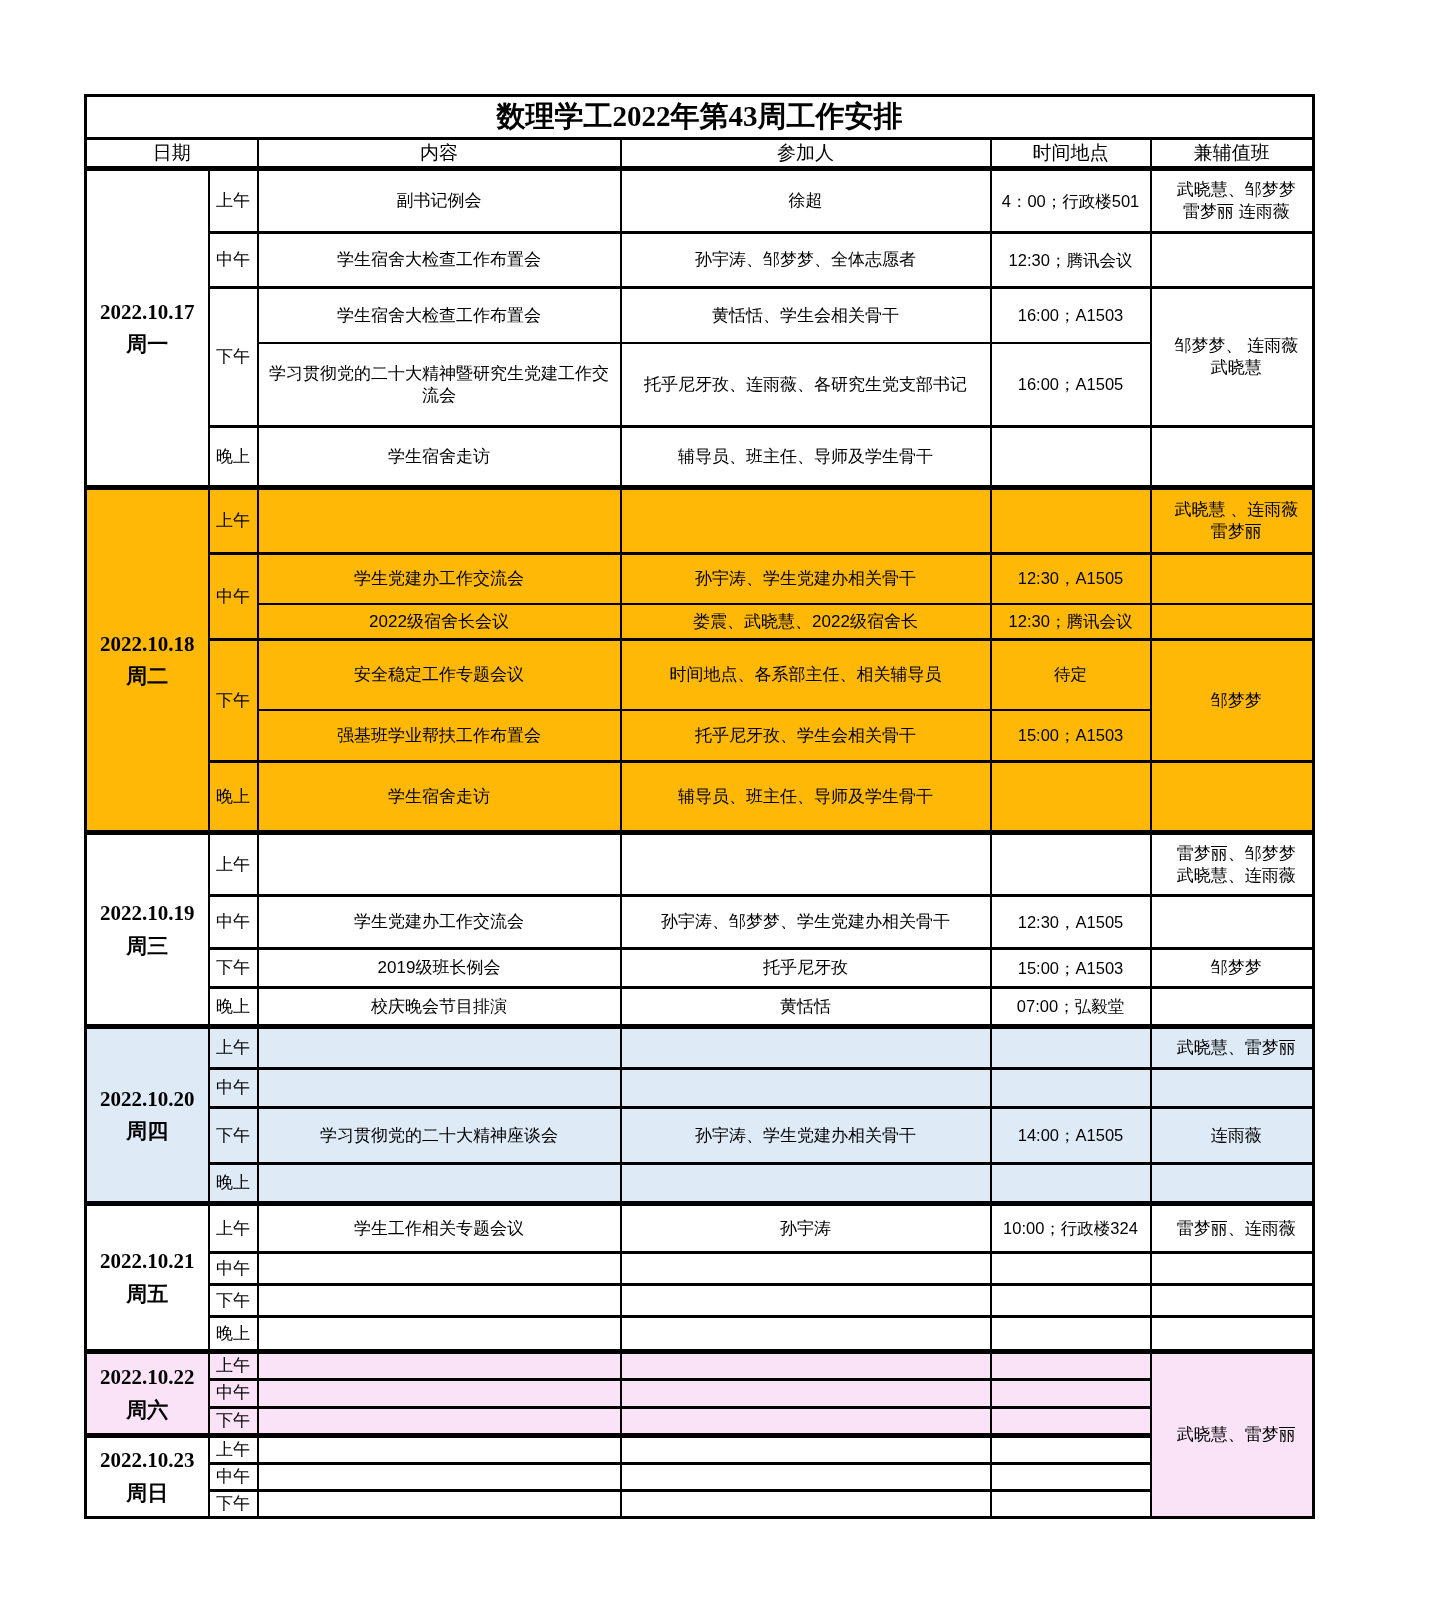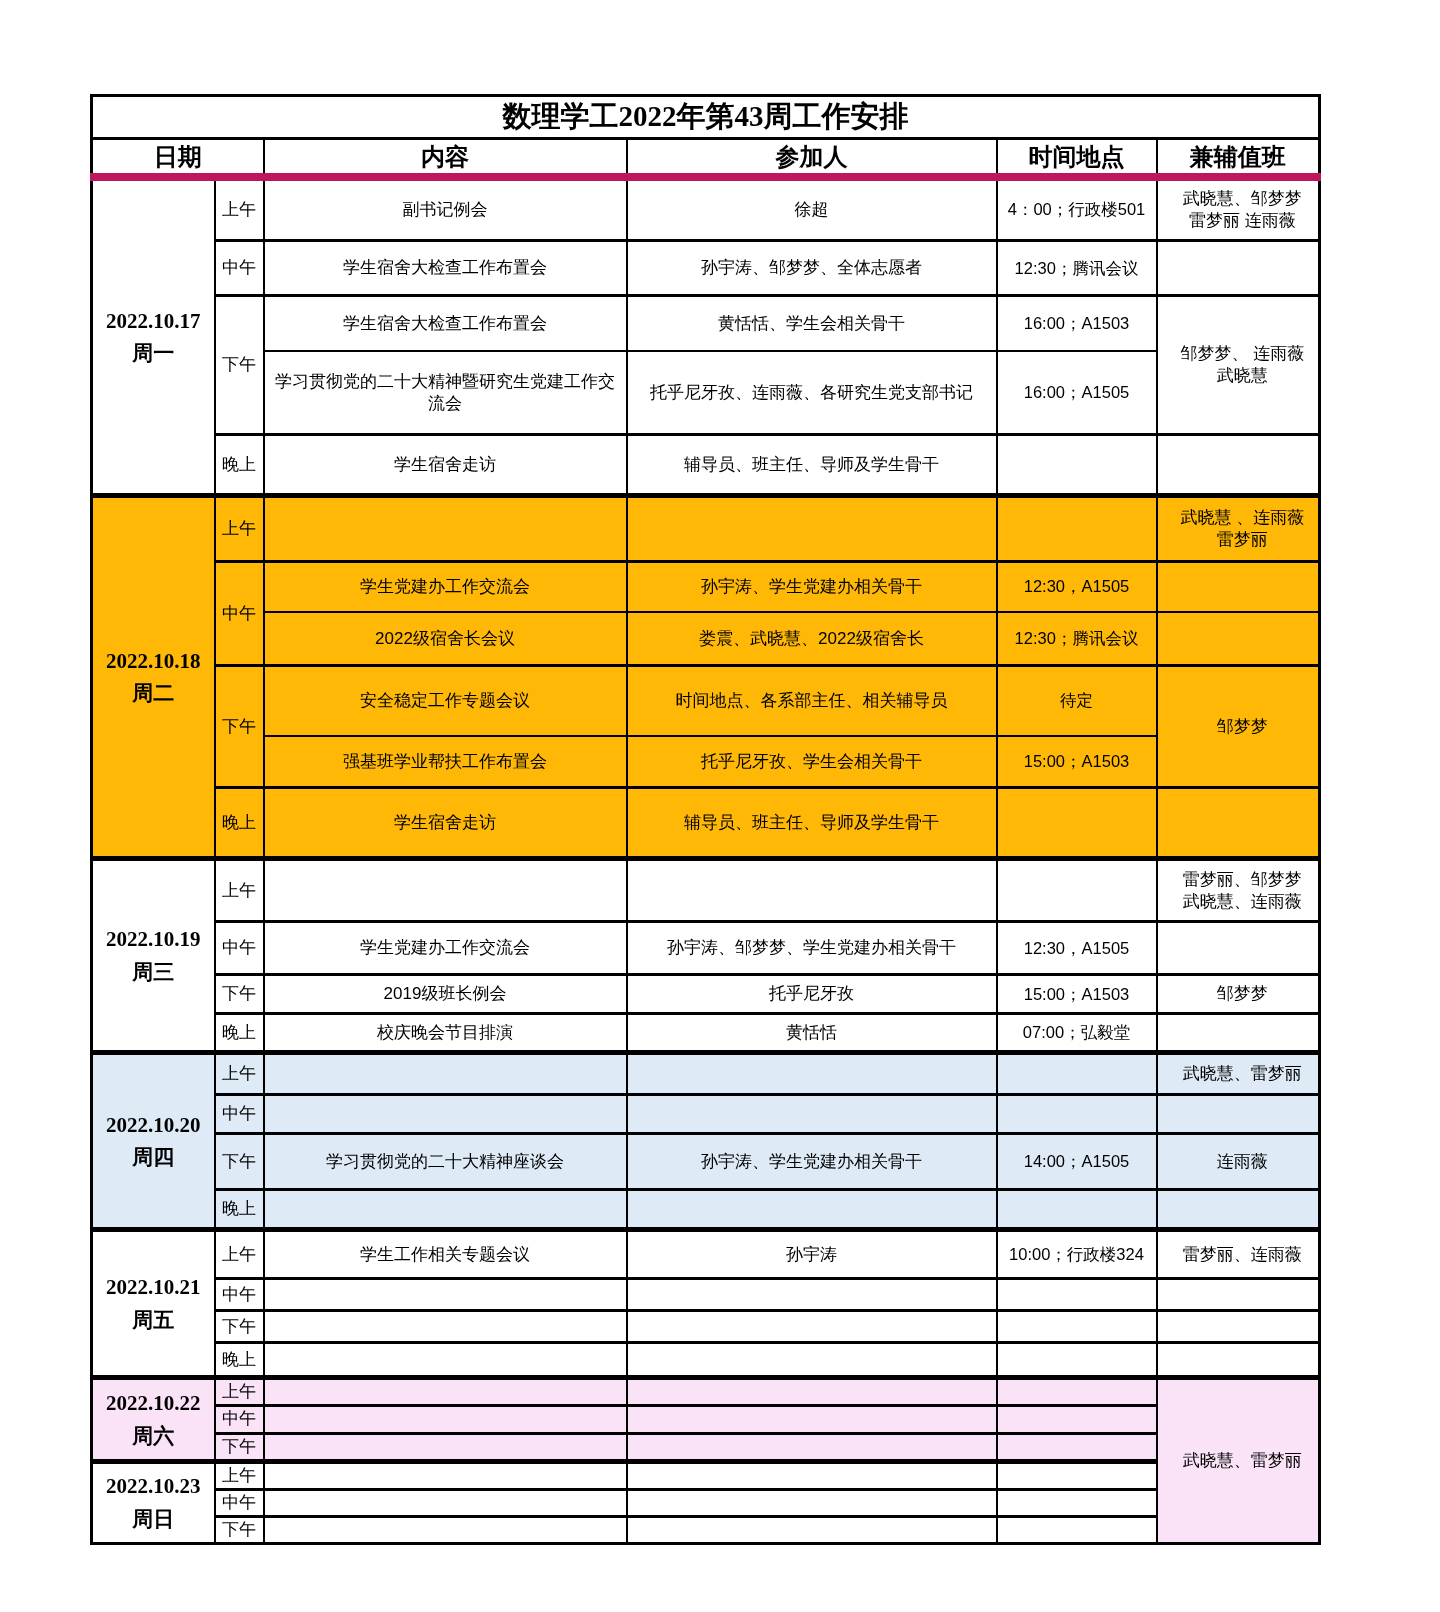--- a/index.html
+++ b/index.html
@@ -1,37 +1,37 @@
 <!DOCTYPE html>
 <html style="--tuesday_bg: #FFB805; --thursday_bg: #DEEBF7; --saturday_bg: #FAE3F7; --border: #000000;"><head>
 <meta charset="utf-8">
 <style>
   * { margin:0; padding:0; box-sizing:border-box; }
   html,body { background:#ffffff; }
   body {
     width:1440px; height:1612px; position:relative;
     font-family:"Liberation Sans", sans-serif; color:#000;
   }
-  .sheet { position:absolute; left:90px; top:94px; width:1228px; }
+  .sheet { position:absolute; left:84px; top:94px; width:1228px; }
   table.schedule {
     border-collapse:collapse; width:100%; table-layout:fixed;
     border:3px solid #000;
   }
   td, th {
     border:2px solid #000; text-align:center; vertical-align:middle;
     font-size:17px; line-height:1.3; padding:1px 3px; overflow:hidden;
   }
   tr.title-row th {
     font-size:29px; font-weight:bold; height:38px;
     font-family:"Liberation Serif", sans-serif;
     border-bottom:3px solid #000;
   }
   tr.header-row th {
-    font-size:24px; font-weight:bold; height:26px;
-    border-bottom:8px solid #be185d;
+    font-size:19px; font-weight:normal; height:26px;
+    border-bottom:4px solid #be185d;
   }
   tr.day-start  td { border-top:5px solid #000; }
   tr.slot-start td { border-top:3px solid #000; }
   tr.sub-row    td { border-top:2px solid #000; }
 
   td.date-cell {
     font-weight:bold; font-family:"Liberation Serif", sans-serif;
     font-size:21px; line-height:1.55;
   }
   td.date-cell .weekday { font-family:"Liberation Sans", sans-serif; }
@@ -121,21 +121,21 @@
           <td class="duty-cell">武晓慧 、连雨薇
 雷梦丽</td>
         </tr>
         <tr class="bg-orange slot-start" style="height: 50px;">
           <td class="slot-cell" rowspan="2">中午</td>
           <td class="content-cell">学生党建办工作交流会</td>
           <td class="participants-cell">孙宇涛、学生党建办相关骨干</td>
           <td class="time-cell">12:30，A1505</td>
           <td class="duty-cell"></td>
         </tr>
-        <tr class="bg-orange sub-row" style="height: 54px;">
+        <tr class="bg-orange sub-row" style="height: 36px;">
           <td class="content-cell">2022级宿舍长会议</td>
           <td class="participants-cell">娄震、武晓慧、2022级宿舍长</td>
           <td class="time-cell">12:30；腾讯会议</td>
           <td class="duty-cell"></td>
         </tr>
         <tr class="bg-orange slot-start" style="height: 70px;">
           <td class="slot-cell" rowspan="2">下午</td>
           <td class="content-cell">安全稳定工作专题会议</td>
           <td class="participants-cell">时间地点、各系部主任、相关辅导员</td>
           <td class="time-cell">待定</td>

